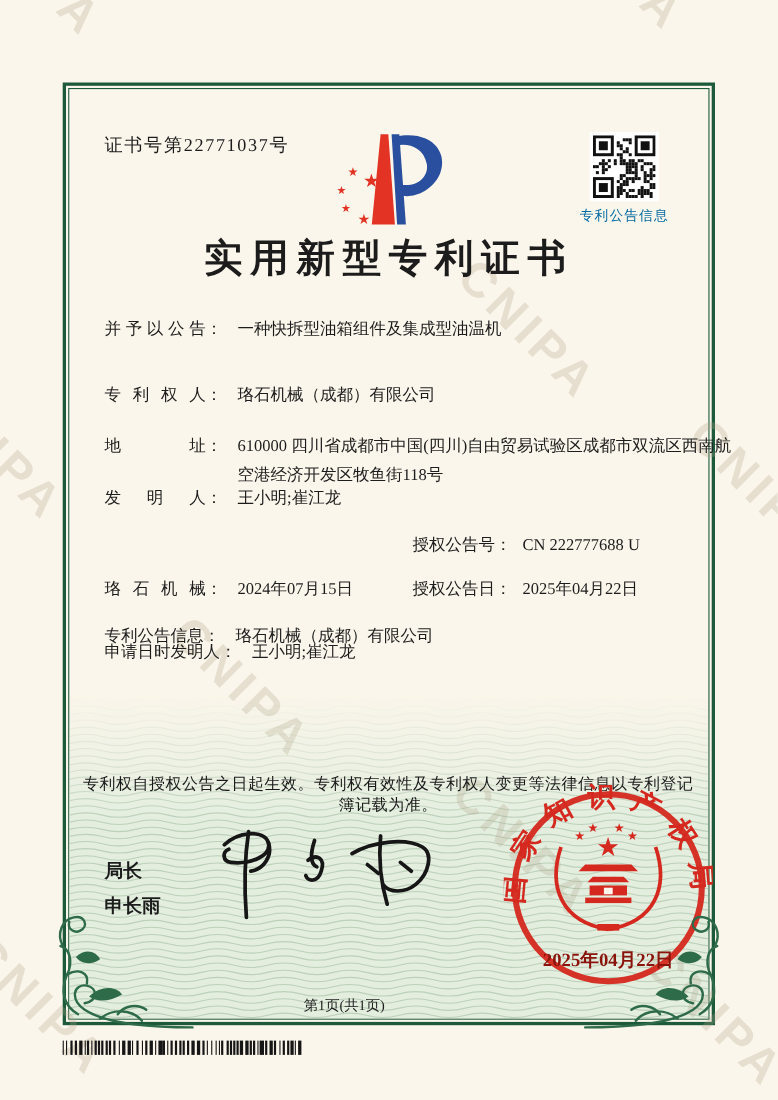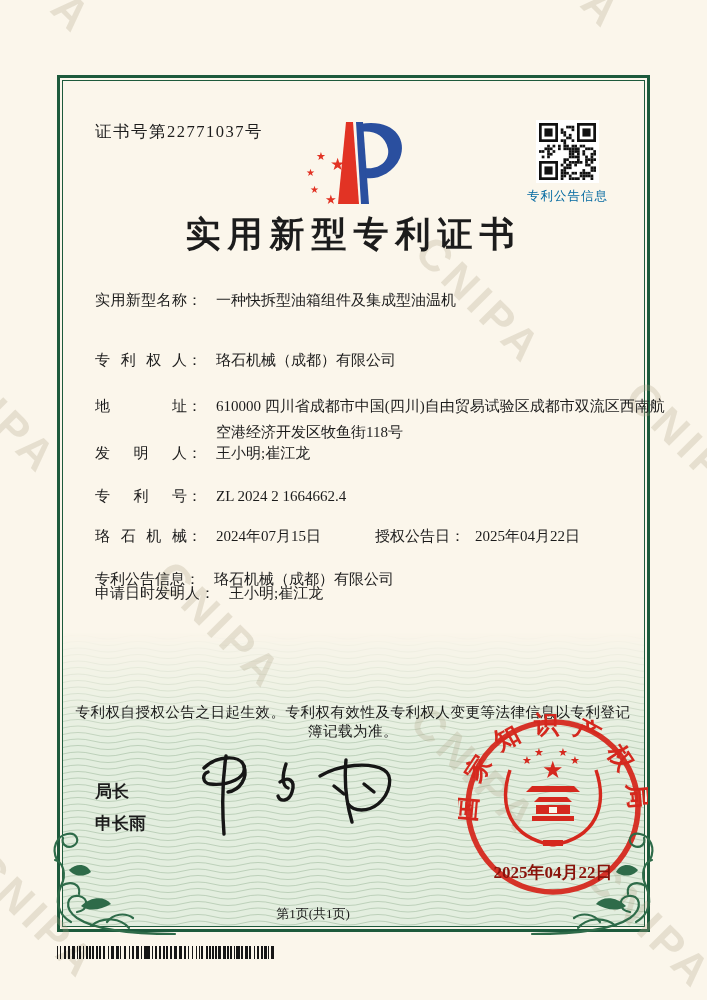--- a/index.html
+++ b/index.html
@@ -211,33 +211,33 @@
         <rect x="0" y="38" width="19" height="19" fill="#111"></rect>
         <rect x="2.7142857142857144" y="40.714285714285715" width="13.571428571428573" height="13.571428571428573" fill="#fff"></rect>
         <rect x="5.428571428571429" y="43.42857142857143" width="8.142857142857142" height="8.142857142857142" fill="#111"></rect>
       </svg>
   </div>
   <div class="qrcap">专利公告信息</div>
 
   <div class="title">实用新型专利证书</div>
 
   <div class="row" style="top:287px">
-    <span class="lbl">实用新型名称</span><span>：</span><span class="val">一种快拆型油箱组件及集成型油温机</span>
+    <span class="lbl">并予以公告</span><span>：</span><span class="val">一种快拆型油箱组件及集成型油温机</span>
   </div>
   <div class="row" style="top:347px">
     <span class="lbl">专利权人</span><span>：</span><span class="val">珞石机械（成都）有限公司</span>
   </div>
   <div class="row" style="top:393px">
     <span class="lbl">地址</span><span>：</span><span class="valwrap">610000 四川省成都市中国(四川)自由贸易试验区成都市双流区西南航空港经济开发区牧鱼街118号</span>
   </div>
   <div class="row" style="top:440px">
     <span class="lbl">发明人</span><span>：</span><span class="val">王小明;崔江龙</span>
   </div>
-  <div class="row" style="top:483px">
-    <span class="lbl">专利号</span><span>：</span><span class="val">ZL 2024 2 1664662.4</span>
+  <div class="rowR" style="top:483px">
+    <span class="lbl2">授权公告号</span><span>：</span><span class="val">CN 222777688 U</span>
   </div>
   <div class="row" style="top:523px">
     <span class="lbl">珞石机械</span><span>：</span><span class="val">2024年07月15日</span>
   </div>
   <div class="rowR" style="top:523px">
     <span class="lbl2">授权公告日</span><span>：</span><span class="val">2025年04月22日</span>
   </div>
   <div class="row" style="top:566px">
     <span class="lbl2">专利公告信息</span><span>：</span><span class="val">珞石机械（成都）有限公司</span>
   </div>

